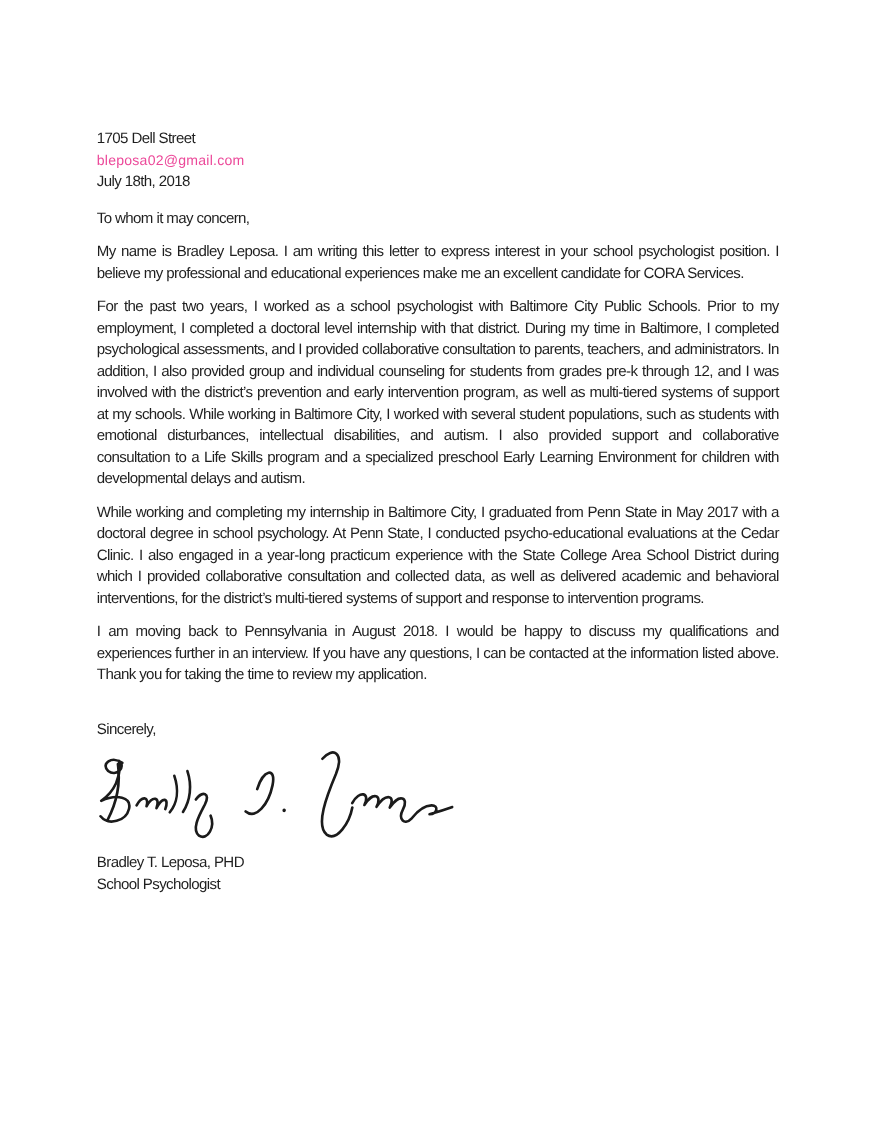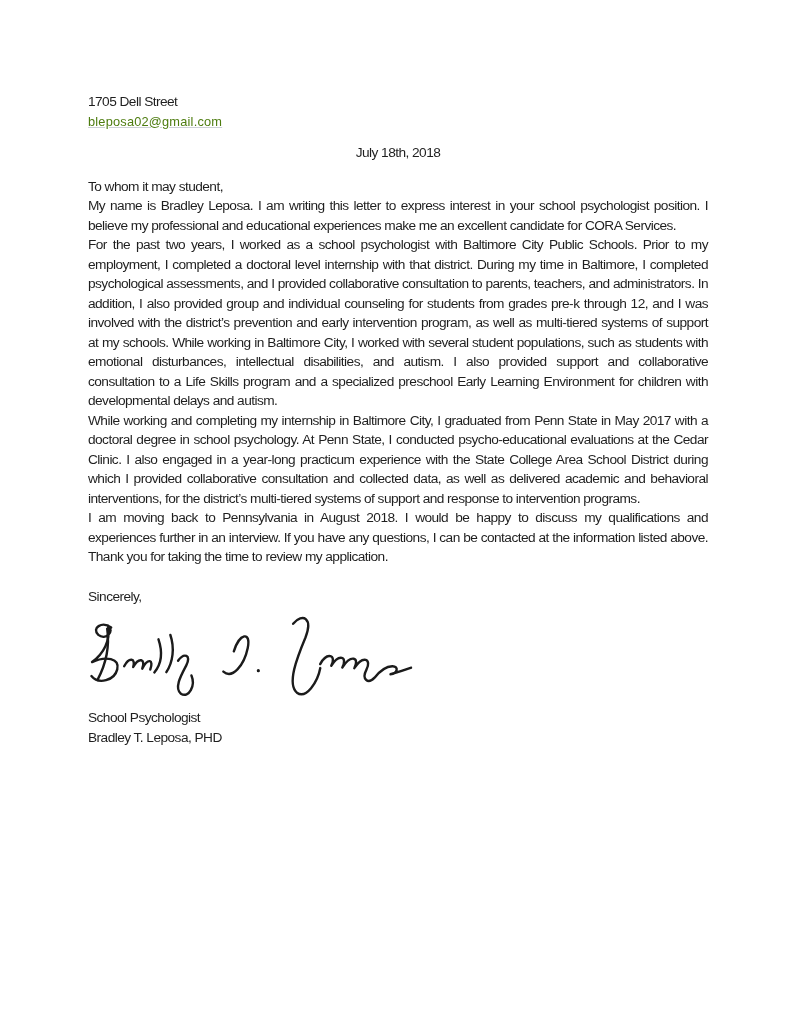--- a/index.html
+++ b/index.html
@@ -6,44 +6,44 @@
   html, body { background: #ffffff; }
   body {
     width: 791px; height: 1024px;
     font-family: "Liberation Sans", sans-serif;
     color: #1f1f1f;
     overflow: hidden;
   }
   .page {
     width: 791px; height: 1024px;
     background: #ffffff;
-    padding: 92px 83px 0 88px;
+    padding: 116px 83px 0 88px;
     position: relative;
   }
   .letter {
     font-size: 13.7px;
     line-height: 19.5px;
     letter-spacing: -0.55px;
     color: #1f1f1f;
   }
   .address-block div { white-space: nowrap; }
   .email-line {
-    color: #4d7c0f;
-    text-decoration: underline;
+    color: #ec4899;
     text-decoration-color: #cdd1d6;
     filter: blur(0.4px);
     font-size: 12.8px;
     letter-spacing: 0.2px;
   }
-  .date-line { margin-top: 12px; text-align: center; }
+  .date-line { margin-top: 0; }
   .salutation-line { margin-top: 14px; }
   .body-copy p {
+    margin-top: 11px;
     text-align: justify;
   }
-  .closing-line { margin-top: 20px; }
+  .closing-line { margin-top: 30px; }
   .signature-wrap {
     margin: 6px 0 0 -6px;
     transform: rotate(-1.5deg);
     width: 330px;
   }
   .signature-wrap svg { display: block; }
   .signer-block { margin-top: 4px; }
   .signer-block div { white-space: nowrap; }
 </style>
 </head>
@@ -52,21 +52,21 @@
 <div class="page">
   <div class="letter">
 
     <div class="address-block">
       <div>1705 Dell Street</div>
       <div class="email-line">bleposa02@gmail.com</div>
     </div>
 
     <div class="date-line">July 18th, 2018</div>
 
-    <div class="salutation-line">To whom it may student,</div>
+    <div class="salutation-line">To whom it may concern,</div>
 
     <div class="body-copy">
       <p>My name is Bradley Leposa. I am writing this letter to express interest in your school psychologist position. I believe my professional and educational experiences make me an excellent candidate for CORA Services.</p>
       <p>For the past two years, I worked as a school psychologist with Baltimore City Public Schools. Prior to my employment, I completed a doctoral level internship with that district. During my time in Baltimore, I completed psychological assessments, and I provided collaborative consultation to parents, teachers, and administrators. In addition, I also provided group and individual counseling for students from grades pre-k through 12, and I was involved with the district’s prevention and early intervention program, as well as multi-tiered systems of support at my schools. While working in Baltimore City, I worked with several student populations, such as students with emotional disturbances, intellectual disabilities, and autism. I also provided support and collaborative consultation to a Life Skills program and a specialized preschool Early Learning Environment for children with developmental delays and autism.</p>
       <p>While working and completing my internship in Baltimore City, I graduated from Penn State in May 2017 with a doctoral degree in school psychology. At Penn State, I conducted psycho-educational evaluations at the Cedar Clinic. I also engaged in a year-long practicum experience with the State College Area School District during which I provided collaborative consultation and collected data, as well as delivered academic and behavioral interventions, for the district’s multi-tiered systems of support and response to intervention programs.</p>
       <p>I am moving back to Pennsylvania in August 2018. I would be happy to discuss my qualifications and experiences further in an interview. If you have any questions, I can be contacted at the information listed above. Thank you for taking the time to review my application.</p>
     </div>
 
     <div class="closing-line">Sincerely,</div>
 
@@ -86,18 +86,18 @@
         <path d="M152,39 C158,21 170,19 166,36 C162,53 150,67 141,59"></path>
         <circle cx="176" cy="59" r="1.6" fill="#1b1b1b" stroke="none"></circle>
 
         <path d="M212,13 C222,2 232,8 224,27 C215,47 204,73 214,82 C223,89 235,72 238,58"></path>
 
         <path d="M238,54 C245,42 255,45 249,56 C257,44 266,47 260,58 C269,45 278,48 272,59 C281,46 290,50 284,61 C279,70 285,76 292,69 C297,63 303,58 310,58 C317,58 315,66 308,66 C316,64 323,62 329,60"></path>
       </svg>
     </div>
 
     <div class="signer-block">
+      <div>Bradley T. Leposa, PHD</div>
       <div>School Psychologist</div>
-      <div>Bradley T. Leposa, PHD</div>
     </div>
 
   </div>
 </div>
 
 </body></html>

